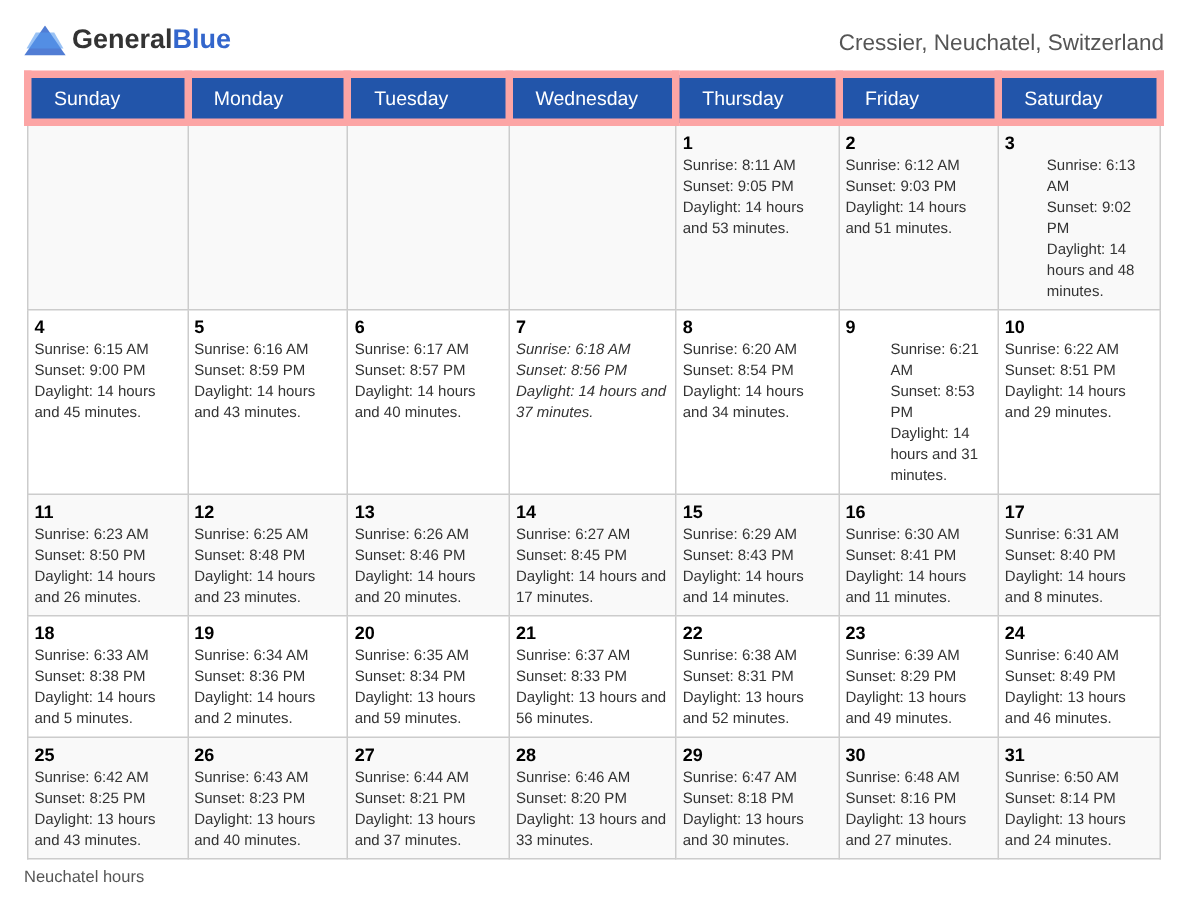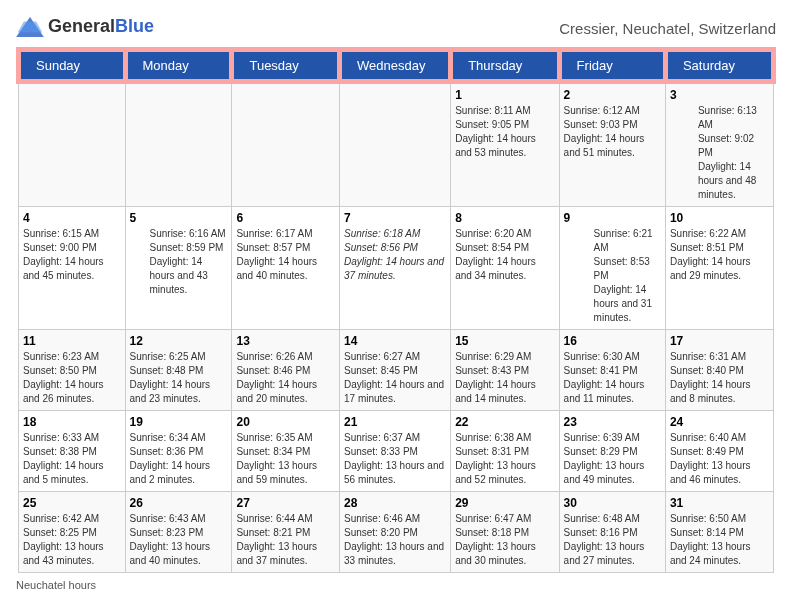--- a/index.html
+++ b/index.html
@@ -150,21 +150,21 @@
       </tr>
       <tr>
         <td>
           <span class="day-number">4</span>
           <div class="day-info" style="white-space: pre-line;">Sunrise: 6:15 AM
 Sunset: 9:00 PM
 Daylight: 14 hours and 45 minutes.</div>
         </td>
         <td>
           <span class="day-number">5</span>
-          <div class="day-info" style="white-space: pre-line; margin-left: 20px;">Sunrise: 6:16 AM
+          <div class="day-info" style="white-space: pre-line;">Sunrise: 6:16 AM
 Sunset: 8:59 PM
 Daylight: 14 hours and 43 minutes.</div>
         </td>
         <td>
           <span class="day-number">6</span>
           <div class="day-info" style="white-space: pre-line;">Sunrise: 6:17 AM
 Sunset: 8:57 PM
 Daylight: 14 hours and 40 minutes.</div>
         </td>
         <td>

